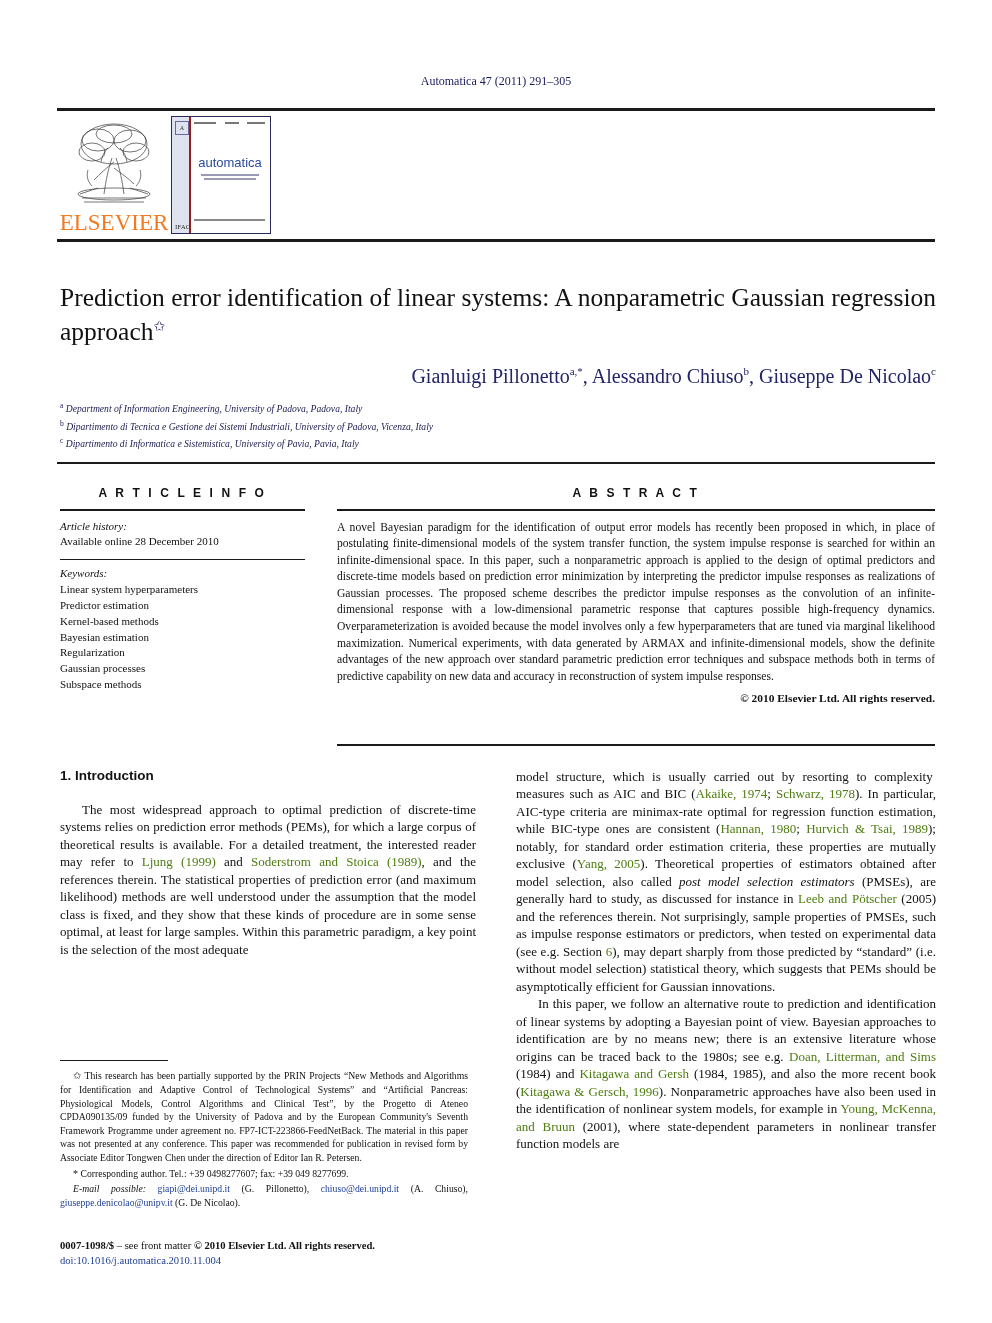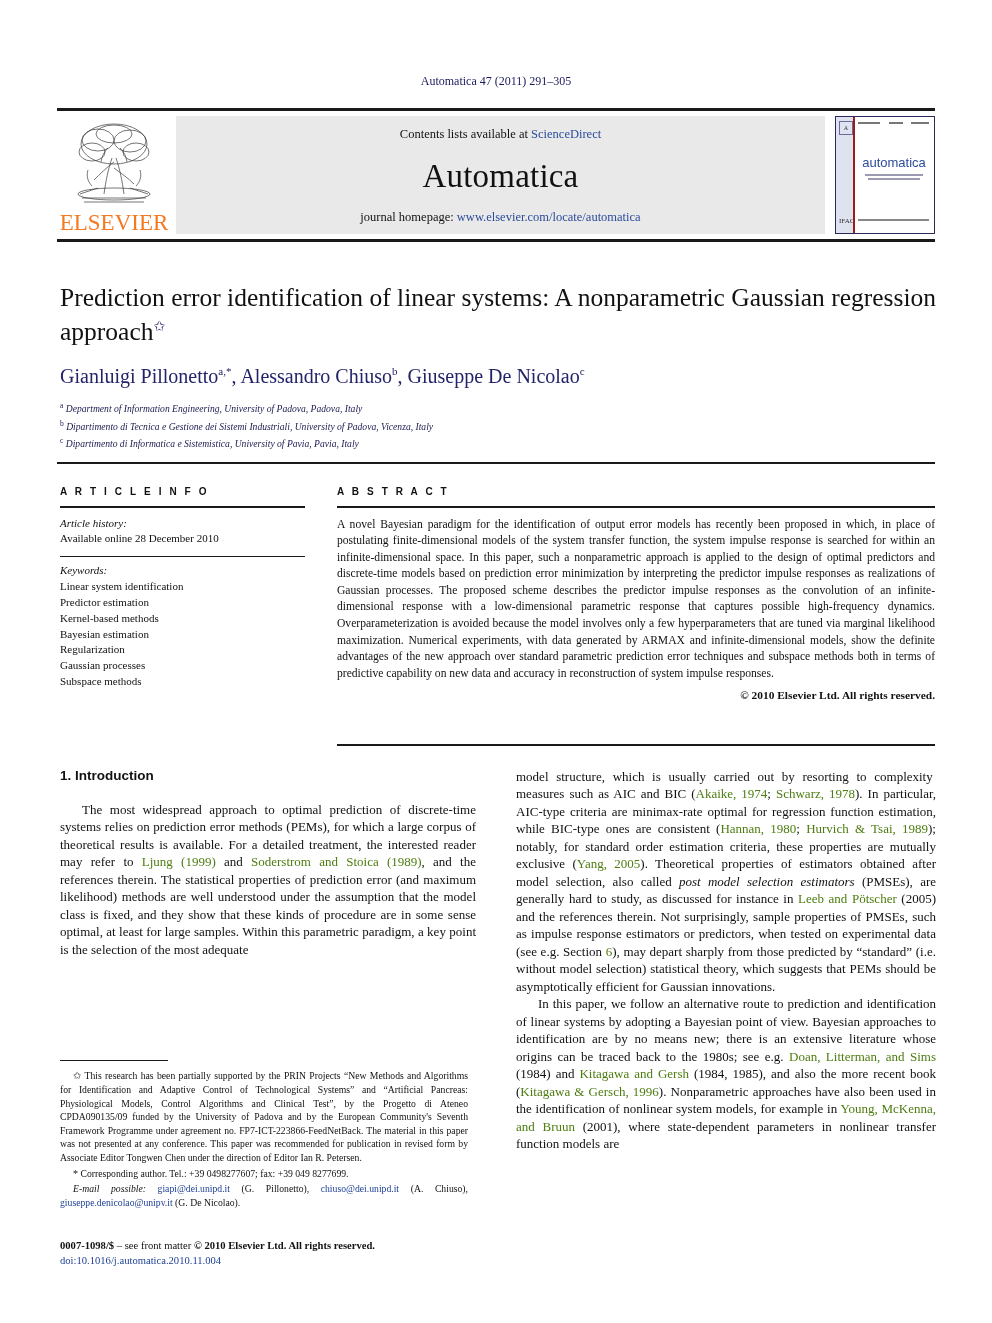--- a/index.html
+++ b/index.html
@@ -145,21 +145,21 @@
     background: #9a9ab5;
     margin: 2px auto;
   }
   .cover-botline {
     position: absolute;
     left: 22px; right: 5px; bottom: 12px;
     height: 2px; background: #888;
   }
   .cover-badge {
     position: absolute;
-    left: 3px; bottom: 8px;
+    left: 3px; bottom: 2px;
     font-size: 7px; color:#333;
     text-align:left;
     line-height:1.05;
   }
   .cover-ifac {
     position:absolute;
     left:3px; top:4px;
     width:12px; height:12px;
     border:1px solid #6a6a9a;
     font-size:6px; color:#333;
@@ -189,20 +189,21 @@
   .paper-title .star {
     font-size: 14px;
     vertical-align: super;
     color: #2c2c6e;
   }
   .authors {
     margin-top: 15px;
     font-size: 20px;
     color: #232369;
     line-height: 1.25;
+    text-align: right;
   }
   .authors sup { font-size: 11px; }
   .affiliations {
     margin-top: 11px;
     font-size: 9.6px;
     font-style: italic;
     color: #1a1a50;
     line-height: 1.72;
   }
   .affiliations sup { font-style: normal; font-size: 7.5px; }
@@ -220,23 +221,24 @@
     width: 245px;
   }
   .abs-col {
     position: absolute;
     left: 337px; top: 486px;
     width: 598px;
   }
   .sec-label {
     font-family: "Liberation Sans", sans-serif;
     font-weight: bold;
-    font-size: 10px;
+    font-size: 12px;
     letter-spacing: 2.6px;
     color: #111;
+    text-align: center;
   }
   .thin-rule {
     height: 1.6px;
     background: #1a1a1a;
     margin-top: 9px;
   }
   .info-group {
     margin-top: 8px;
     font-size: 11px;
     line-height: 1.42;
@@ -367,29 +369,20 @@
             <path d="M30 70 C24 72 18 74 12 76 M62 70 C68 72 74 74 80 76"></path>
             <ellipse cx="46" cy="76" rx="36" ry="6"></ellipse>
             <path d="M14 80 L78 80 M16 84 L76 84"></path>
             <path d="M20 52 C18 58 20 64 24 68 M72 52 C74 58 72 64 68 68"></path>
             <path d="M40 30 C36 34 34 38 33 44 M52 30 C56 34 58 38 59 44"></path>
           </g>
         </svg>
         <div class="elsevier-word">ELSEVIER</div>
       </div>
 
-      <div class="band-center">
-        <div class="contents-line">
-          <span>Contents lists available at </span><span class="sd">ScienceDirect</span>
-        </div>
-        <div class="journal-name">Automatica</div>
-        <div class="homepage-line">
-          <span>journal homepage: </span><span class="url">www.elsevier.com/locate/automatica</span>
-        </div>
-      </div>
 
       <div class="cover-thumb">
         <div class="cover-leftbar"></div>
         <div class="cover-redline"></div>
         <div class="cover-ifac">A</div>
         <div class="cover-toprow">
           <i style="width:22px"></i>
             <i style="width:14px"></i>
             <i style="width:18px"></i>
         </div>
@@ -427,21 +420,21 @@
   <div class="info-col">
     <div class="sec-label">A R T I C L E    I N F O</div>
     <div class="thin-rule"></div>
     <div class="info-group">
       <div class="ital">Article history:</div>
       <div>Available online 28 December 2010</div>
     </div>
     <div class="info-rule"></div>
     <div class="info-group kw-list">
       <div class="ital">Keywords:</div>
-      <div>Linear system identification</div>
+      <div>Linear system hyperparameters</div>
       <div>Predictor estimation</div>
       <div>Kernel-based methods</div>
       <div>Bayesian estimation</div>
       <div>Regularization</div>
       <div>Gaussian processes</div>
       <div>Subspace methods</div>
     </div>
   </div>
 
   <div class="abs-col">

